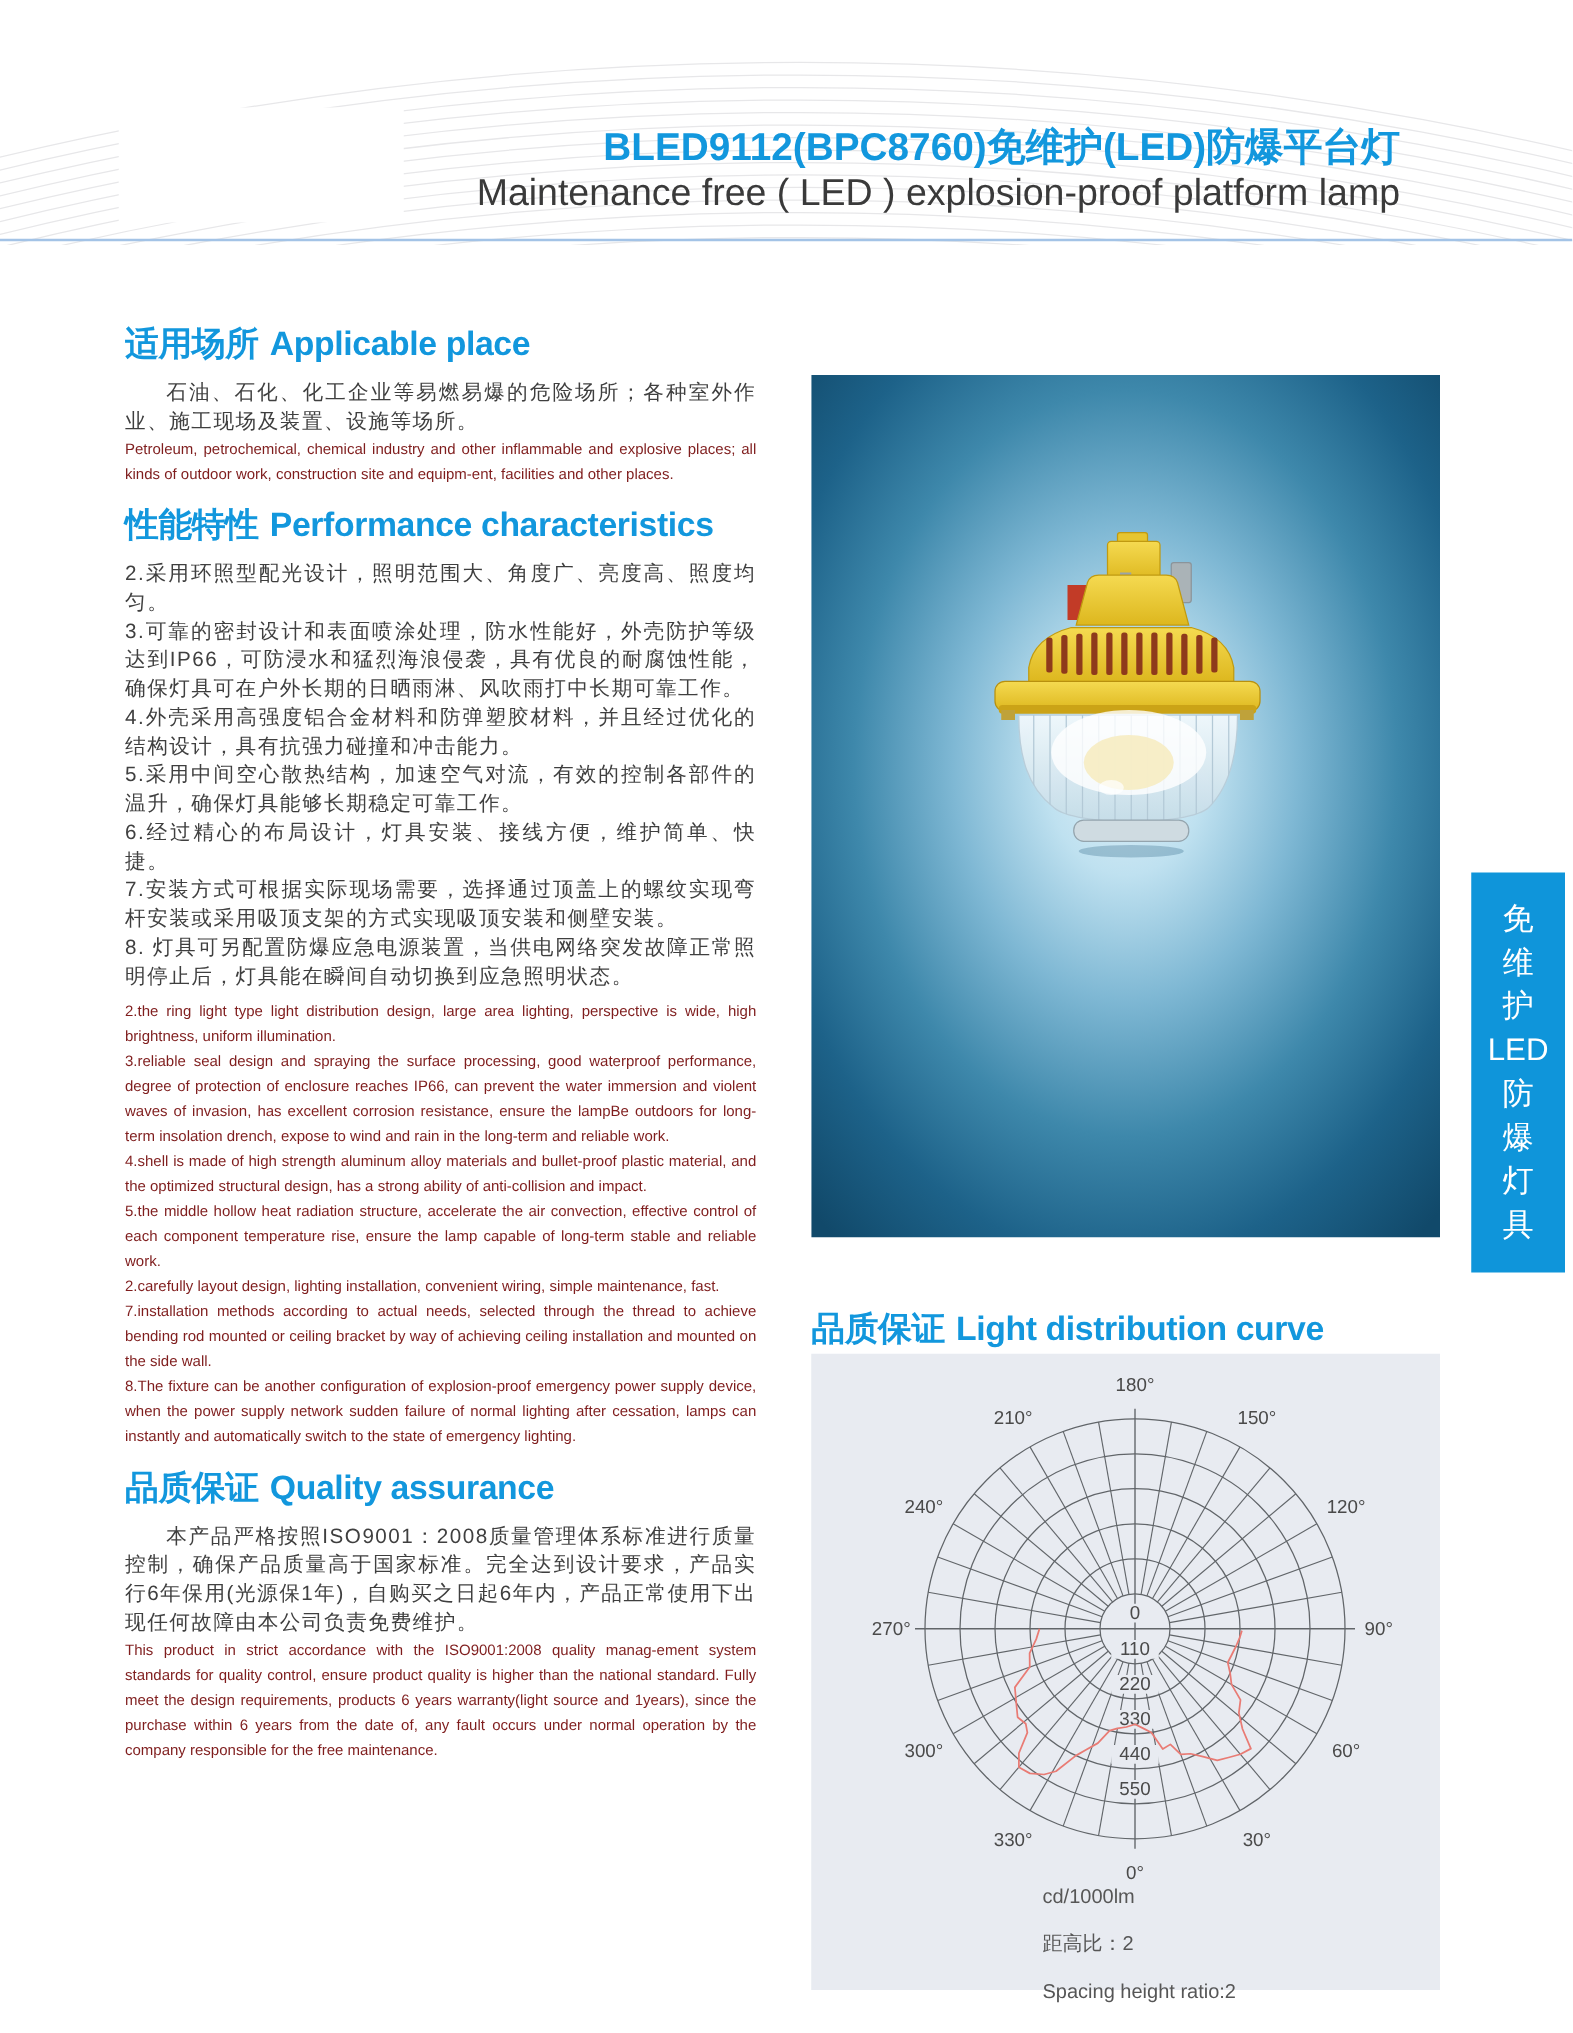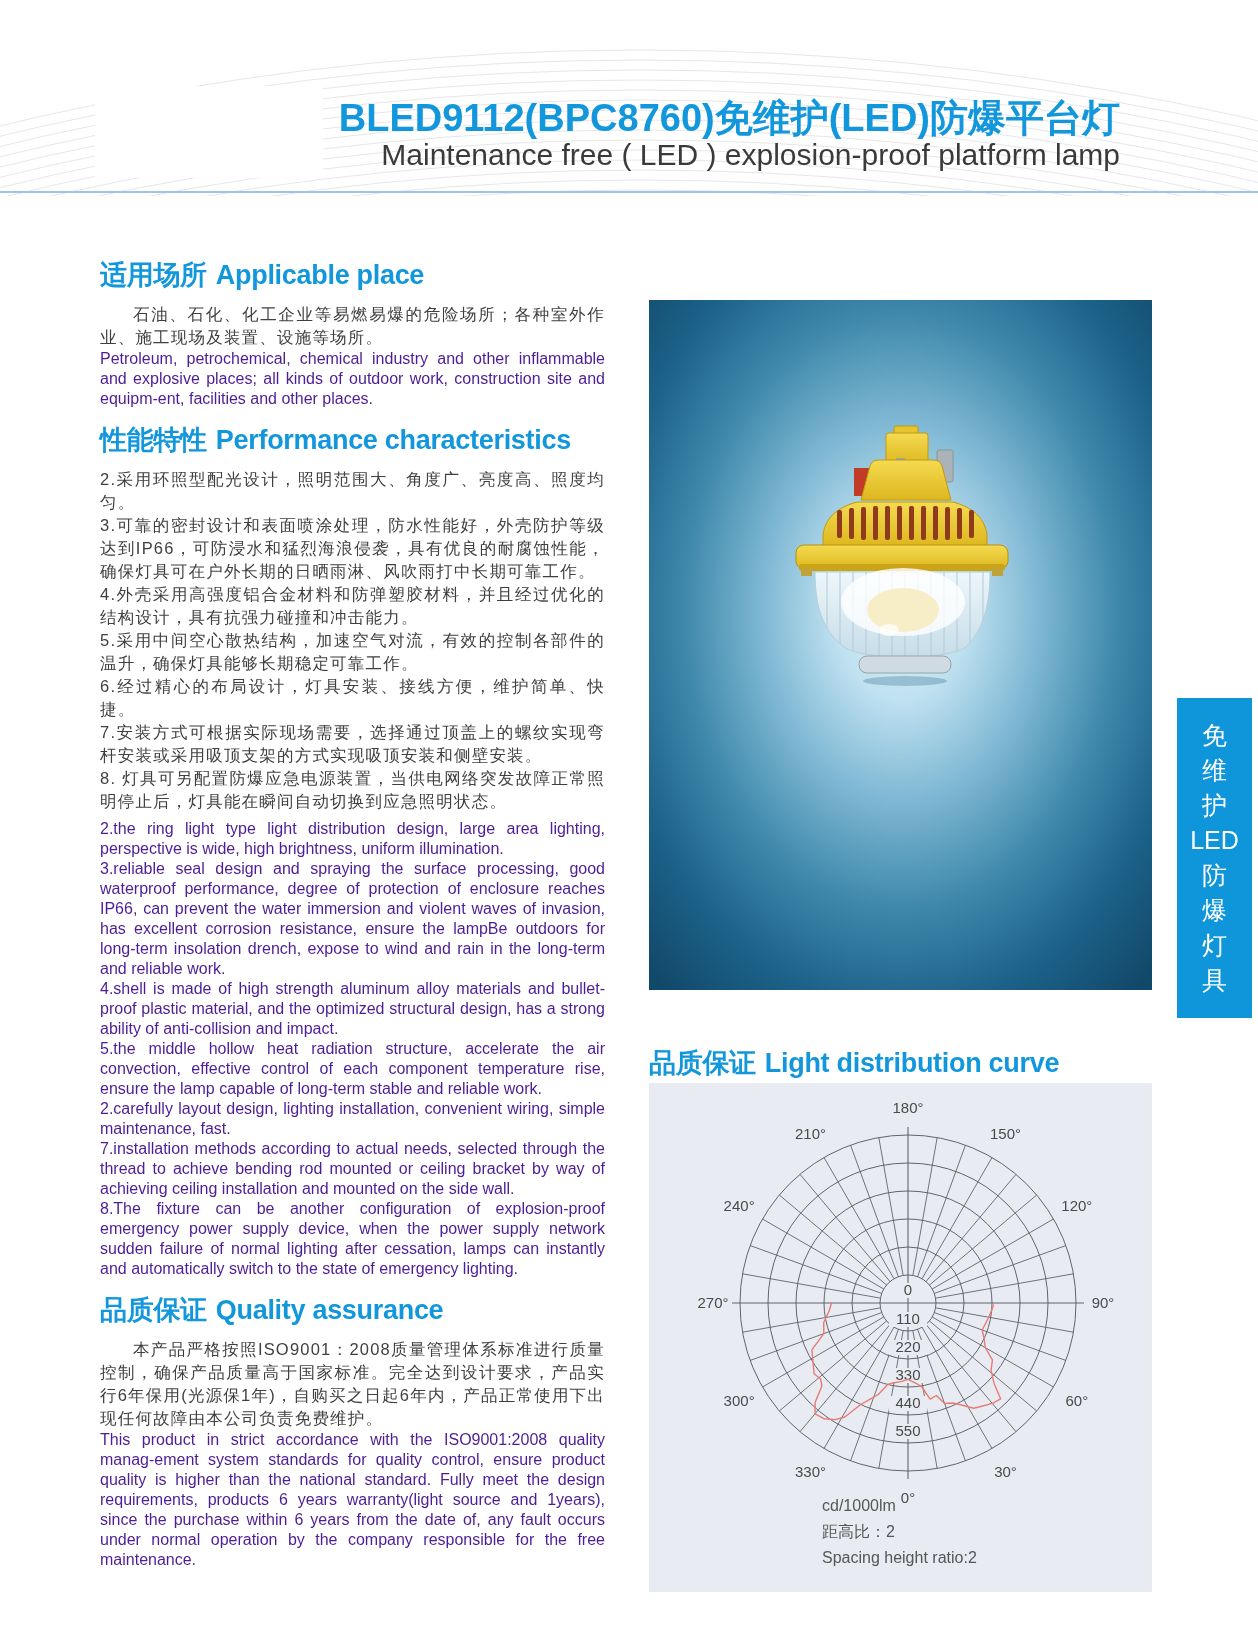--- a/index.html
+++ b/index.html
@@ -3,45 +3,45 @@
 <meta charset="utf-8">
 <style>
   html,body{margin:0;padding:0;background:#fff;}
   body{width:1258px;height:1626px;position:relative;font-family:"Liberation Sans",sans-serif;}
   .page{position:absolute;inset:0;overflow:hidden;background:#fff;}
 
   
   #arcs-svg{position:absolute;left:0;top:0;}
   .logo-blank{position:absolute;left:95px;top:86px;width:228px;height:92px;background:#fff;}
   .titles{position:absolute;right:138px;top:100px;text-align:right;white-space:nowrap;}
-  .t-zh{font-size:38px;font-weight:bold;color:#1297dd;line-height:36px;}
+  .t-zh{font-size:31px;font-weight:bold;color:#1297dd;line-height:36px;}
   .t-en{font-size:30px;color:#3a3a3a;line-height:38px;}
   .header-rule{position:absolute;left:0;top:191px;width:1258px;height:2px;background:#a3c3e6;}
 
   
   .left-col{position:absolute;left:100px;top:244px;width:505px;}
   h2.sec{color:#1297dd;font-size:27px;font-weight:bold;margin:13px 0 10px 0;letter-spacing:-0.3px;white-space:nowrap;}
   h2.sec .en{margin-left:9px;}
   p.cn{font-size:16.5px;line-height:23px;color:#3f3f3f;text-align:justify;letter-spacing:1.2px;margin:0;}
   p.cn.indent{text-indent:2em;}
-  p.en{font-size:16px;line-height:20px;color:#4c1d95;text-align:justify;margin:0;}
+  p.en{font-size:12px;line-height:20px;color:#7f1d1d;text-align:justify;margin:0;}
   .cn-list p, .en-list p{margin:0;}
   .mb4{margin-bottom:4px;} .mb18{margin-bottom:18px;} .mt6{margin-top:6px;} .mt16{margin-top:16px;}
 
   
   .photo{position:absolute;left:649px;top:300px;width:503px;height:690px;}
   .side-tab{position:absolute;left:1177px;top:698px;width:75px;height:320px;background:#0f95da;color:#fff;
     display:flex;flex-direction:column;align-items:center;justify-content:center;gap:10px;}
   .side-tab span{font-size:25px;line-height:1;display:block;}
   .curve-head{position:absolute;left:649px;top:1032px;}
   .chart-panel{position:absolute;left:649px;top:1083px;width:503px;height:509px;background:#e8ebf1;}
   #polar-svg{position:absolute;left:0;top:0;}
   #polar-svg text{font-family:"Liberation Sans",sans-serif;font-size:15px;fill:#4a4a4a;}
   .captions{position:absolute;left:169px;top:408px;font-size:16px;line-height:22px;color:#565656;}
-  .captions div{margin:4px;}
+  .captions div{margin:16px;}
 </style>
 </head>
 <body>
 
 <div class="page">
 
   <svg id="arcs-svg" width="1258" height="196">
       <circle cx="640" cy="2790" r="2600" fill="none" stroke="#e7e7e9" stroke-width="1"></circle>
       <circle cx="640" cy="2790" r="2610" fill="none" stroke="#e7e7e9" stroke-width="1"></circle>
       <circle cx="640" cy="2790" r="2620" fill="none" stroke="#e7e7e9" stroke-width="1"></circle>

